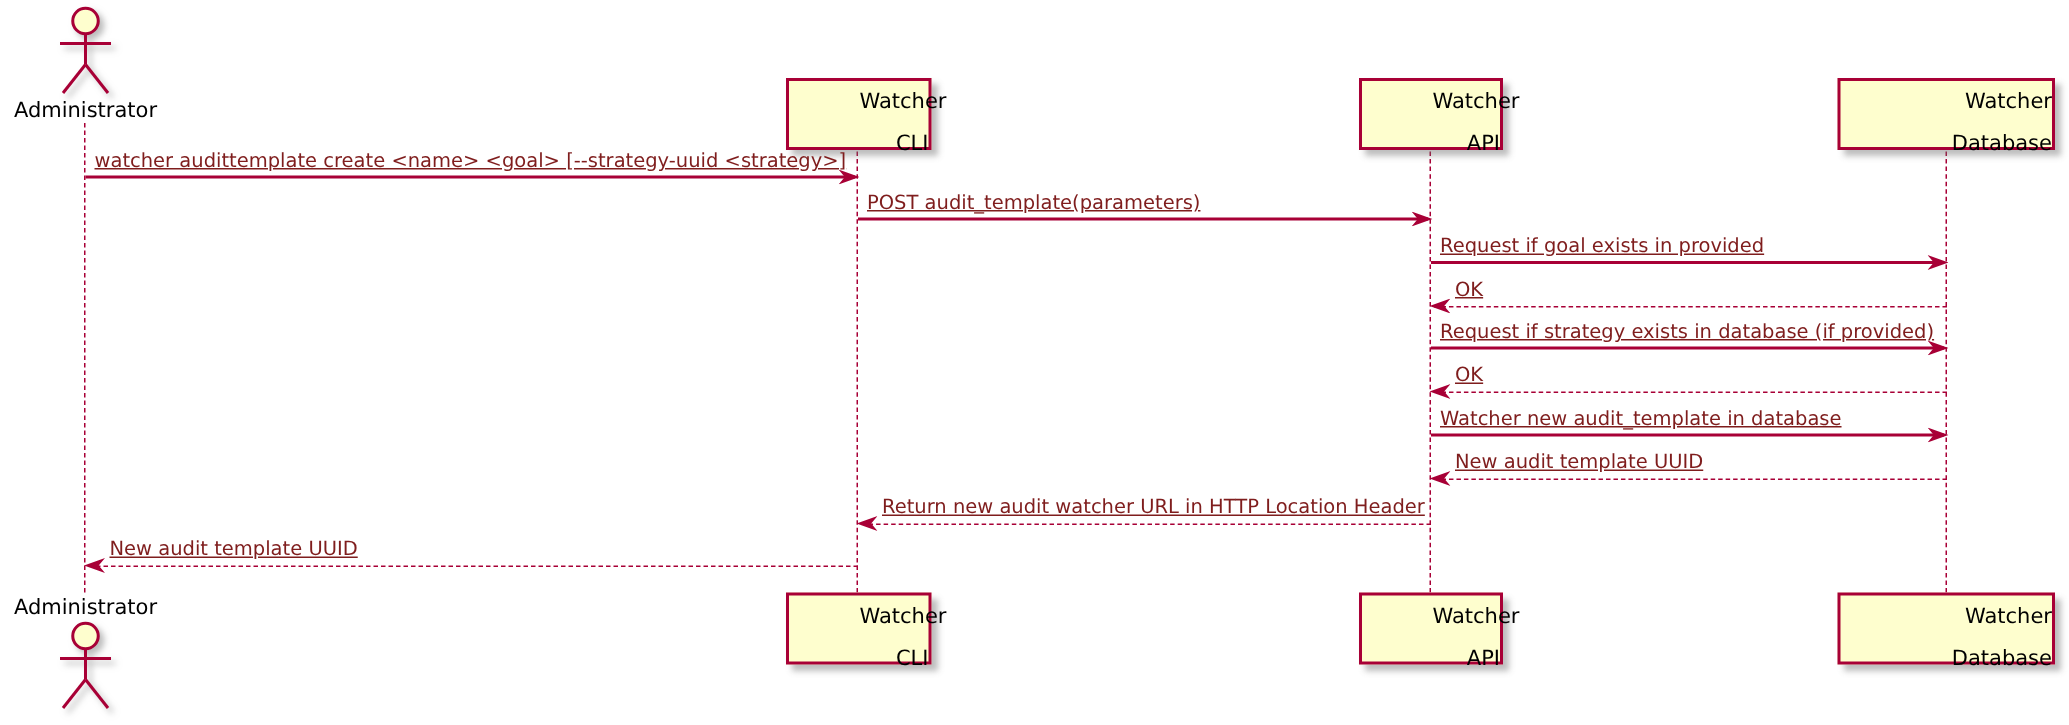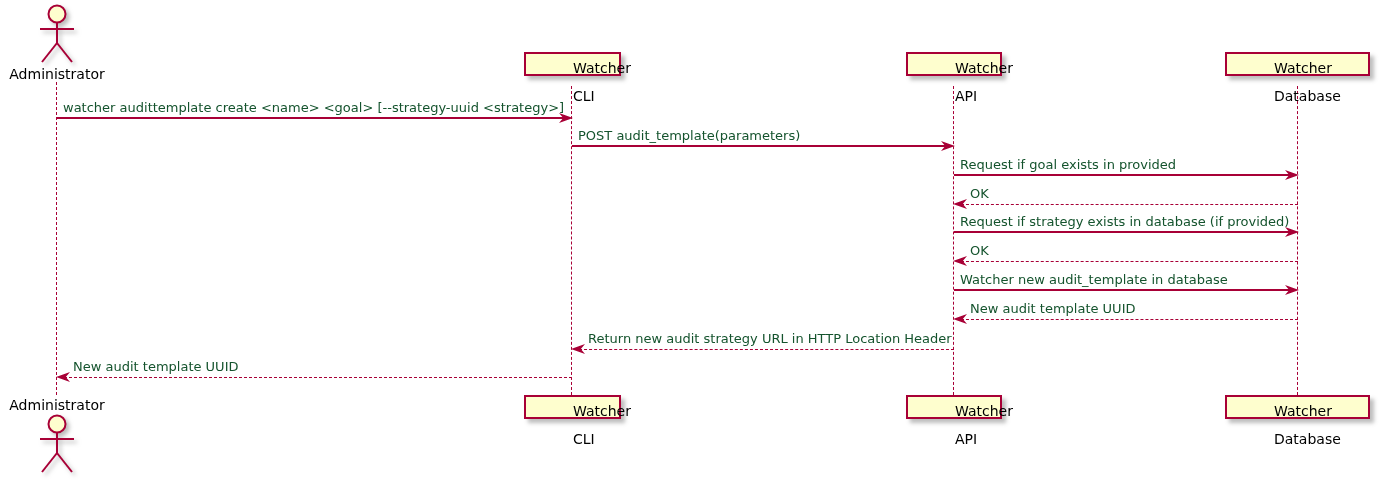--- a/index.html
+++ b/index.html
@@ -2,29 +2,29 @@
 <html><head>
 <meta charset="utf-8">
 <style>
   html,body { margin:0; padding:0; background:#ffffff; }
   .diagram {
     position:relative; width:1379px; height:483px; background:#ffffff;
     font-family:"DejaVu Sans", "Liberation Sans", sans-serif; color:#000;
     overflow:hidden;
   }
   .pbox {
-    position:absolute; height:24px; line-height:28px; text-align:left;
+    position:absolute; height:48px; line-height:28px; text-align:right;
     background:#FEFECE; border:2px solid #A80036; box-sizing:border-box;
     font-size:14px; color:#000;
     box-shadow:4px 4px 4px rgba(110,110,110,0.45);
     padding-left:47px;
   }
   .lifeline { position:absolute; width:0; border-left:1px dashed #A80036; }
   .msg { position:absolute; height:0; }
-  .msg .lbl { position:absolute; bottom:4px; font-size:13px; white-space:nowrap; color:#14532d; }
+  .msg .lbl { position:absolute; bottom:4px; font-size:13px; white-space:nowrap; color:#7f1d1d;text-decoration:underline; }
   .msg.right .lbl { left:6px; }
   .msg.left  .lbl { left:16px; }
   .msg .line-solid  { position:absolute; left:0; right:2px; top:-2px; border-top:2px solid #A80036; }
   .msg .line-dashed { position:absolute; left:2px; right:0; top:-1px; border-top:1px dashed #A80036; }
   .msg .head { position:absolute; width:14px; height:10px; background:#A80036; top:-6px; }
   .msg.right .head { right:-1px; clip-path:polygon(0 0, 100% 50%, 0 100%, 30% 50%); }
   .msg.left  .head { left:-1px;  clip-path:polygon(100% 0, 0 50%, 100% 100%, 70% 50%); }
   .actor-label { position:absolute; width:120px; text-align:center; font-size:14px; color:#000; }
   .actor-svg { position:absolute; filter:drop-shadow(3px 3px 2px rgba(120,120,120,0.5)); }
 </style>
@@ -85,21 +85,21 @@
     <span class="lbl">Watcher new audit_template in database</span>
     <div class="line-solid"></div>
     <div class="head"></div>
   </div>
   <div class="msg left" style="top:320px; left:954px; width:344px;">
     <span class="lbl">New audit template UUID</span>
     <div class="line-dashed"></div>
     <div class="head"></div>
   </div>
   <div class="msg left" style="top:350px; left:572px; width:382px;">
-    <span class="lbl">Return new audit strategy URL in HTTP Location Header</span>
+    <span class="lbl">Return new audit watcher URL in HTTP Location Header</span>
     <div class="line-dashed"></div>
     <div class="head"></div>
   </div>
   <div class="msg left" style="top:378px; left:57px; width:515px;">
     <span class="lbl">New audit template UUID</span>
     <div class="line-dashed"></div>
     <div class="head"></div>
   </div>
 
   <div class="pbox" style="left:524px;  top:395px; width:97px;">Watcher CLI</div>

